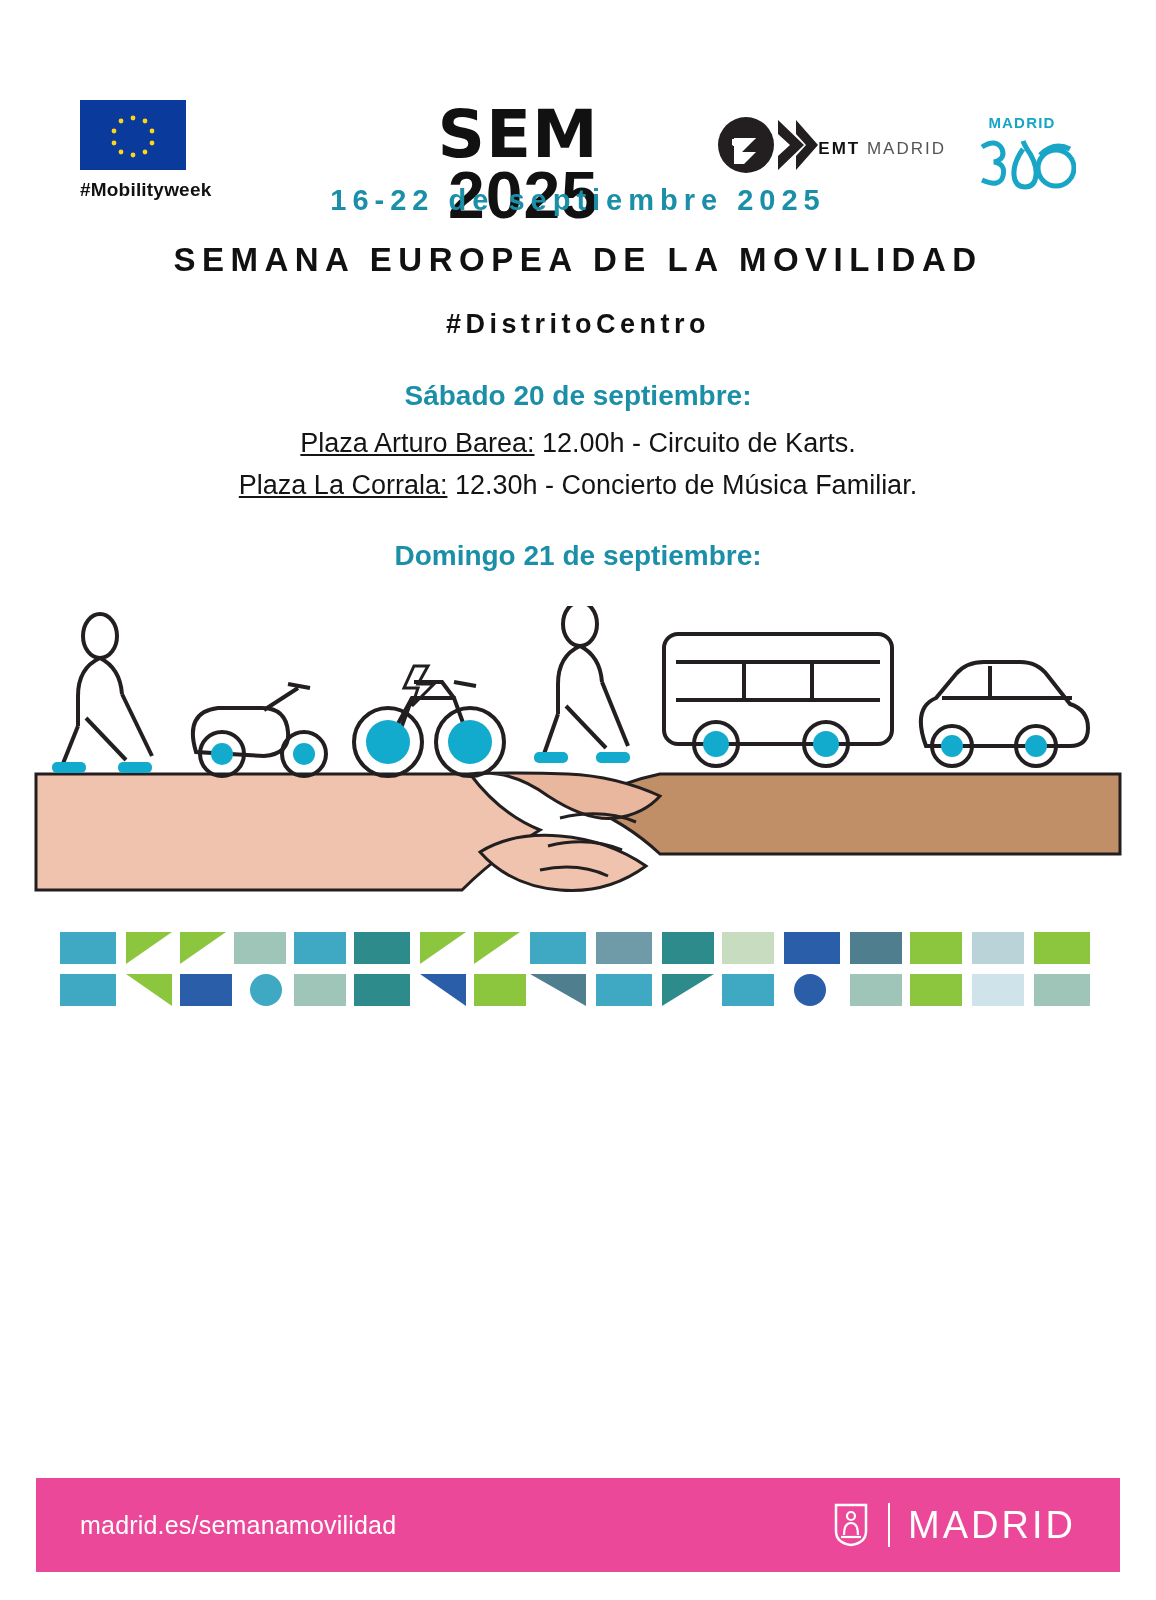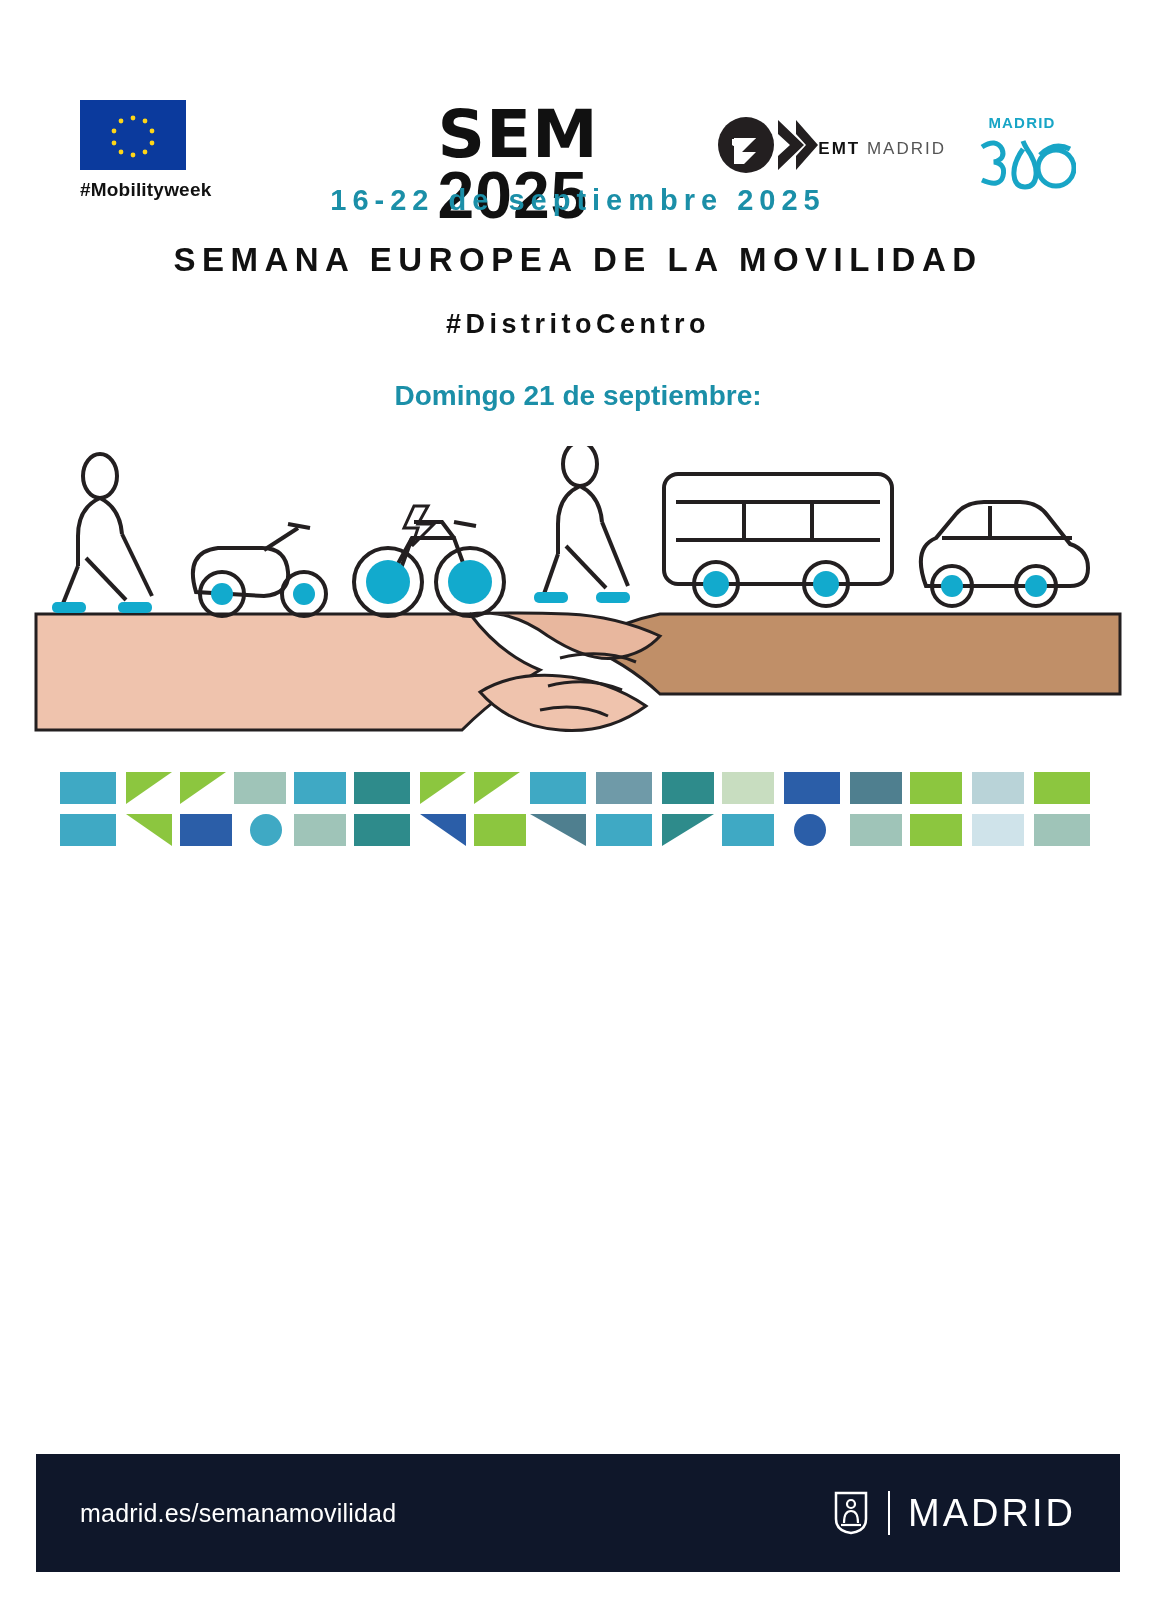--- a/index.html
+++ b/index.html
@@ -38,21 +38,21 @@
     position: relative;
   }
   .mobilityweek-label {
     margin-top: 9px;
     font-size: 19px;
     font-weight: bold;
     letter-spacing: .2px;
     color: #111;
   }
   .sem-logo {
-    text-align: left;
+    text-align: right;
     margin-top: 6px;
     margin-left: 10px;
   }
   .sem-logo .sem-line {
     font-family: "DejaVu Sans", sans-serif;
     font-weight: bold;
     font-size: 66px;
     line-height: 58px;
     letter-spacing: 1px;
     color: #111;
@@ -163,22 +163,22 @@
     margin: 6px auto 0 auto;
     height: 78px;
   }
 
   
   .footer {
     position: absolute;
     left: 36px;
     bottom: 28px;
     width: 1084px;
-    height: 118px;
-    background: #0f172a;
+    height: 94px;
+    background: #ec4899;
     display: flex;
     align-items: center;
     justify-content: space-between;
     box-sizing: border-box;
     padding: 0 44px;
   }
   .footer-url {
     color: #ffffff;
     font-size: 25px;
     letter-spacing: .2px;
@@ -262,20 +262,29 @@
   </div>
 </div>
 
 <div class="dates-line">16-22 de septiembre 2025</div>
 <div class="main-title">SEMANA EUROPEA DE LA MOVILIDAD</div>
 <div class="hashtag-title">#DistritoCentro</div>
 
 <div class="program">
 
 
+  <div class="day-block">
+    <div class="day-heading">Sábado 20 de septiembre:</div>
+    <div class="event-line">
+      <span class="place">Plaza Arturo Barea:</span><span> 12.00h - Circuito de Karts.</span>
+    </div>
+    <div class="event-line">
+      <span class="place">Plaza La Corrala:</span><span> 12.30h - Concierto de Música Familiar.</span>
+    </div>
+  </div>
 
   <div class="day-block">
     <div class="day-heading">Domingo 21 de septiembre:</div>
   </div>
 </div>
 
 <div class="illustration">
   <svg width="1156" height="320" viewBox="0 0 1156 320">
 
     <g>

